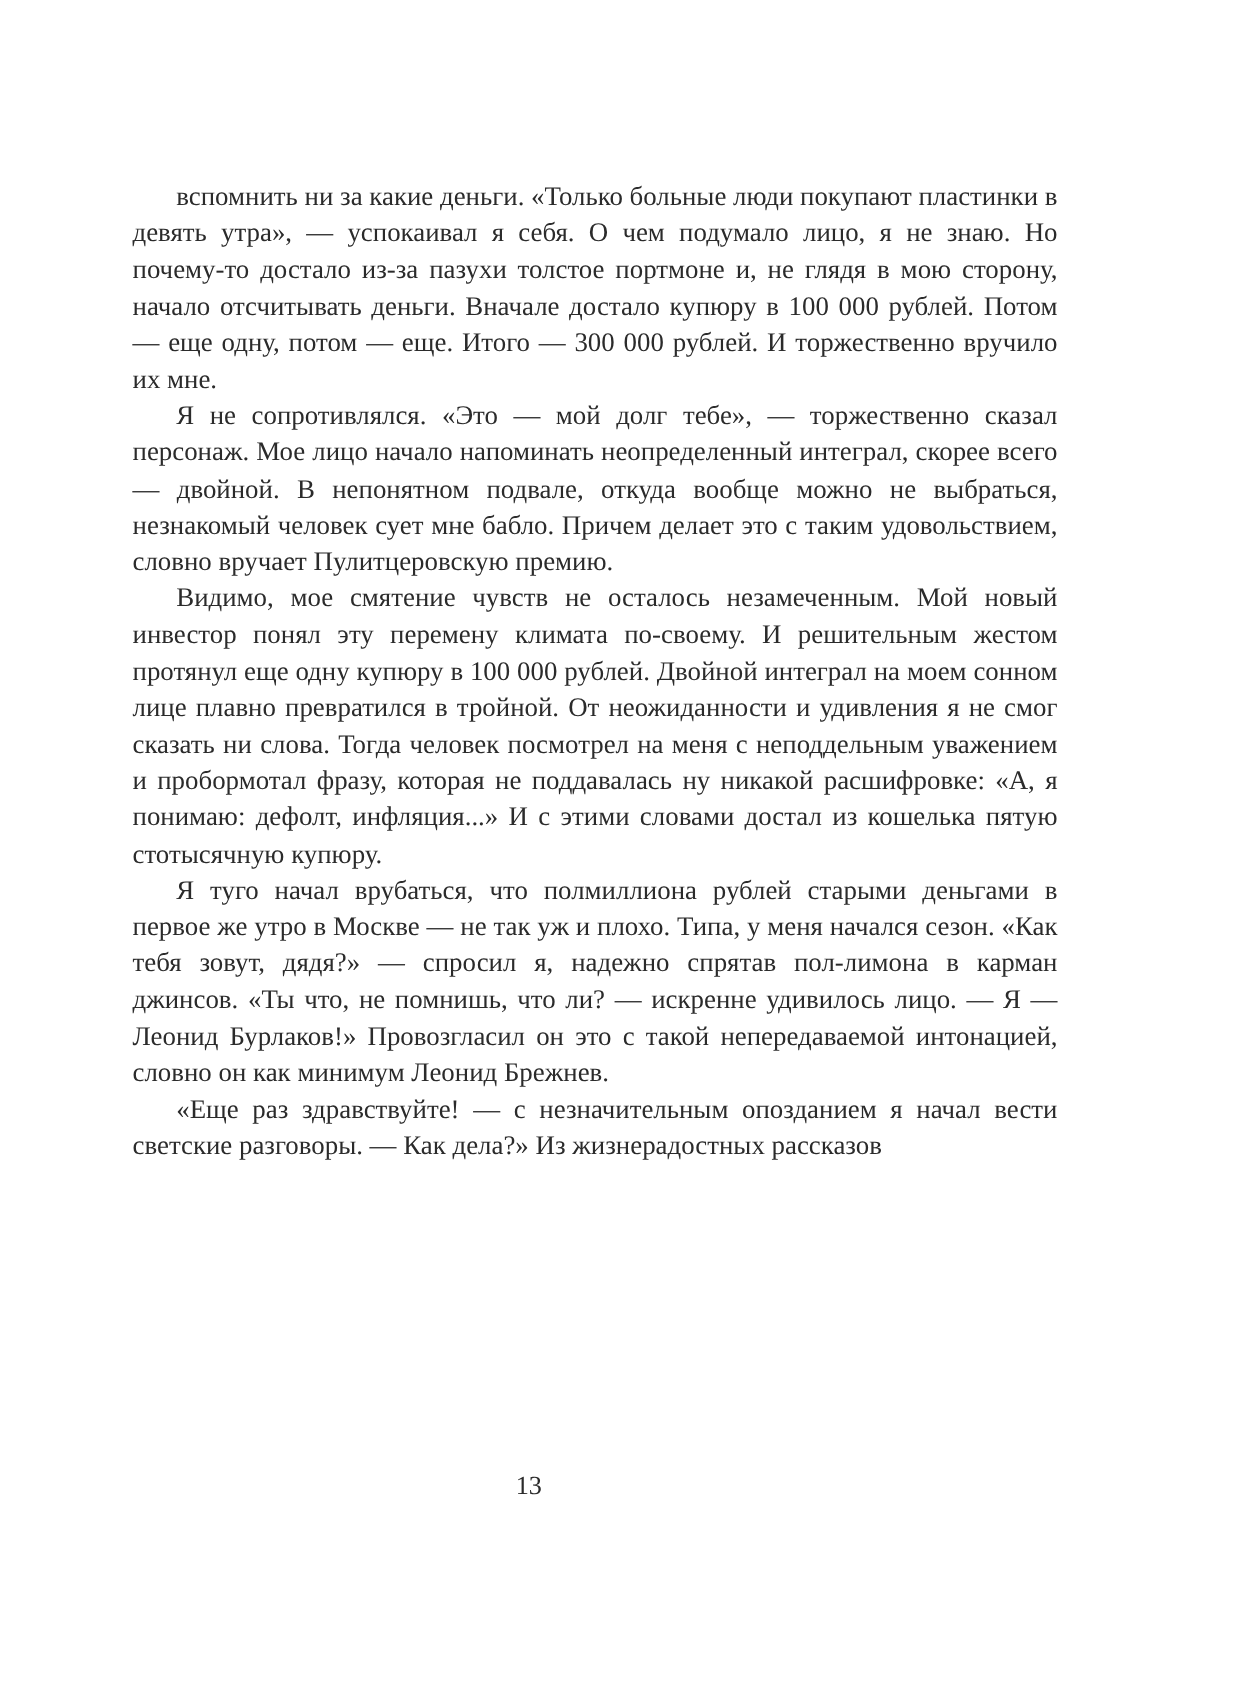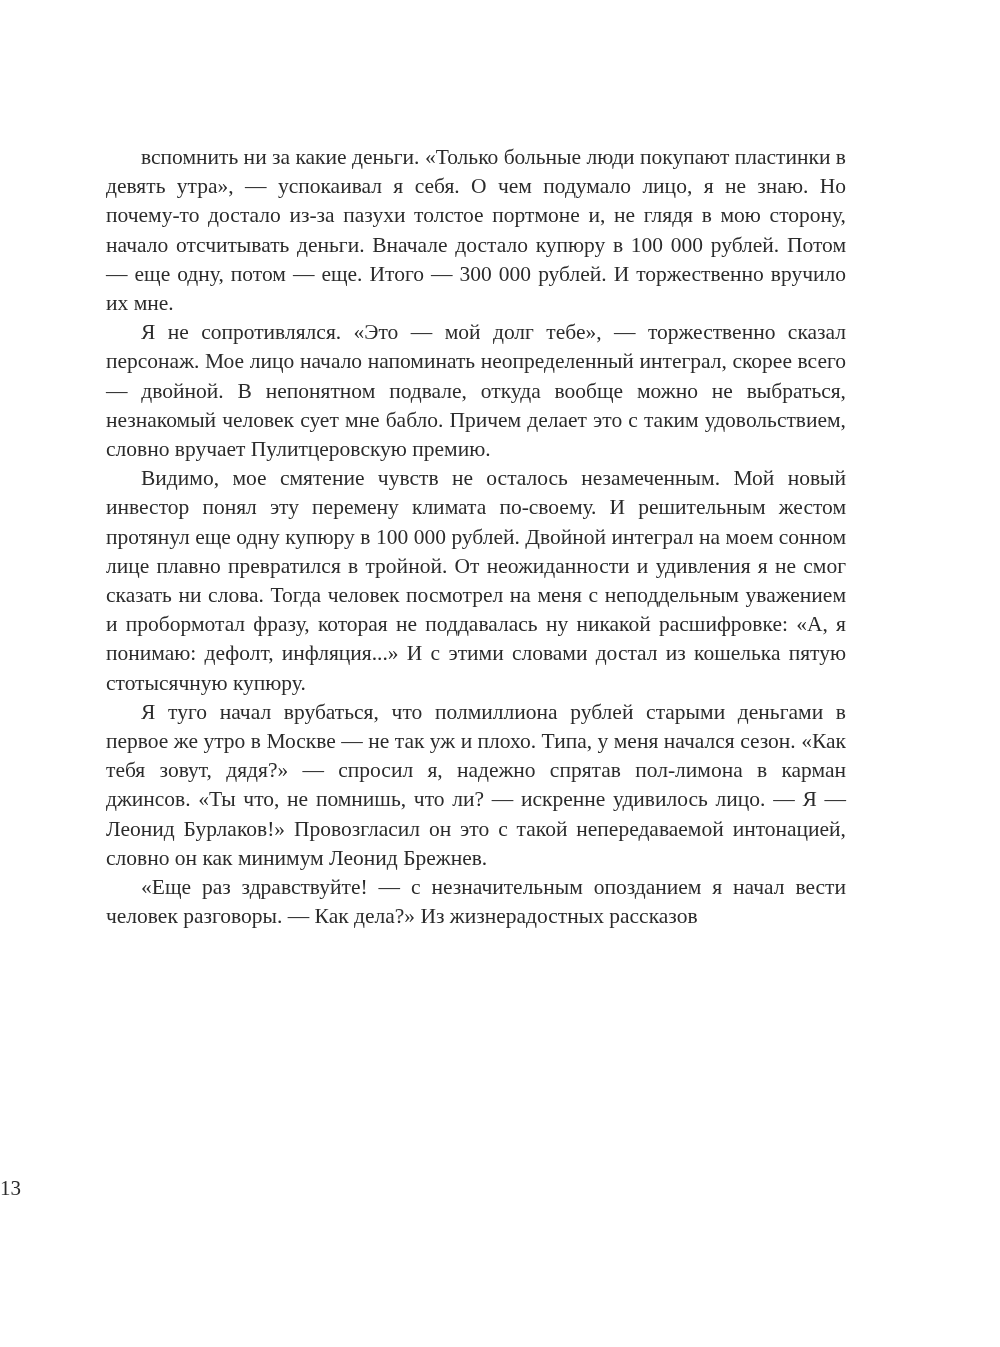--- a/index.html
+++ b/index.html
@@ -36,34 +36,34 @@
     text-indent: 35px;
     -webkit-font-smoothing: antialiased;
     hyphens: manual;
   }
 
   .page-number {
     position: absolute;
     left: 0;
     top: 1176px;
     width: 846px;
-    text-align: left;
+    text-align: center;
     font-family: "Liberation Serif", "DejaVu Serif", serif;
     font-size: 21px;
     color: #2b2b2b;
   }
 </style>
 </head>
 <body>
 
 <div class="page">
 
   <div class="text-block">
     <p class="para">вспомнить ни за какие деньги. «Только больные люди покупают пластинки в девять утра», — успокаивал я себя. О чем подумало лицо, я не знаю. Но почему-то достало из-за пазухи толстое портмоне и, не глядя в мою сторону, начало отсчитывать деньги. Вначале достало купюру в 100 000 рублей. Потом — еще одну, потом — еще. Итого — 300 000 рублей. И торжественно вручило их мне.</p>
     <p class="para">Я не сопротивлялся. «Это — мой долг тебе», — торжественно сказал персонаж. Мое лицо начало напоминать неопределенный интеграл, скорее всего — двойной. В непонятном подвале, откуда вообще можно не выбраться, незнакомый человек сует мне бабло. Причем делает это с таким удовольствием, словно вручает Пулитцеровскую премию.</p>
     <p class="para">Видимо, мое смятение чувств не осталось незамеченным. Мой новый инвестор понял эту перемену климата по-своему. И решительным жестом протянул еще одну купюру в 100 000 рублей. Двойной интеграл на моем сонном лице плавно превратился в тройной. От неожиданности и удивления я не смог сказать ни слова. Тогда человек посмотрел на меня с неподдельным уважением и пробормотал фразу, которая не поддавалась ну никакой расшифровке: «А, я понимаю: дефолт, инфляция...» И с этими словами достал из кошелька пятую стотысячную купюру.</p>
     <p class="para">Я туго начал врубаться, что полмиллиона рублей старыми деньгами в первое же утро в Москве — не так уж и плохо. Типа, у меня начался сезон. «Как тебя зовут, дядя?» — спросил я, надежно спрятав пол-лимона в карман джинсов. «Ты что, не помнишь, что ли? — искренне удивилось лицо. — Я — Леонид Бурлаков!» Провозгласил он это с такой непередаваемой интонацией, словно он как минимум Леонид Брежнев.</p>
-    <p class="para">«Еще раз здравствуйте! — с незначительным опозданием я начал вести человек разговоры. — Как дела?» Из жизнерадостных рассказов</p>
+    <p class="para">«Еще раз здравствуйте! — с незначительным опозданием я начал вести светские разговоры. — Как дела?» Из жизнерадостных рассказов</p>
   </div>
 
   <div class="page-number">13</div>
 
 </div>
 
 </body></html>

